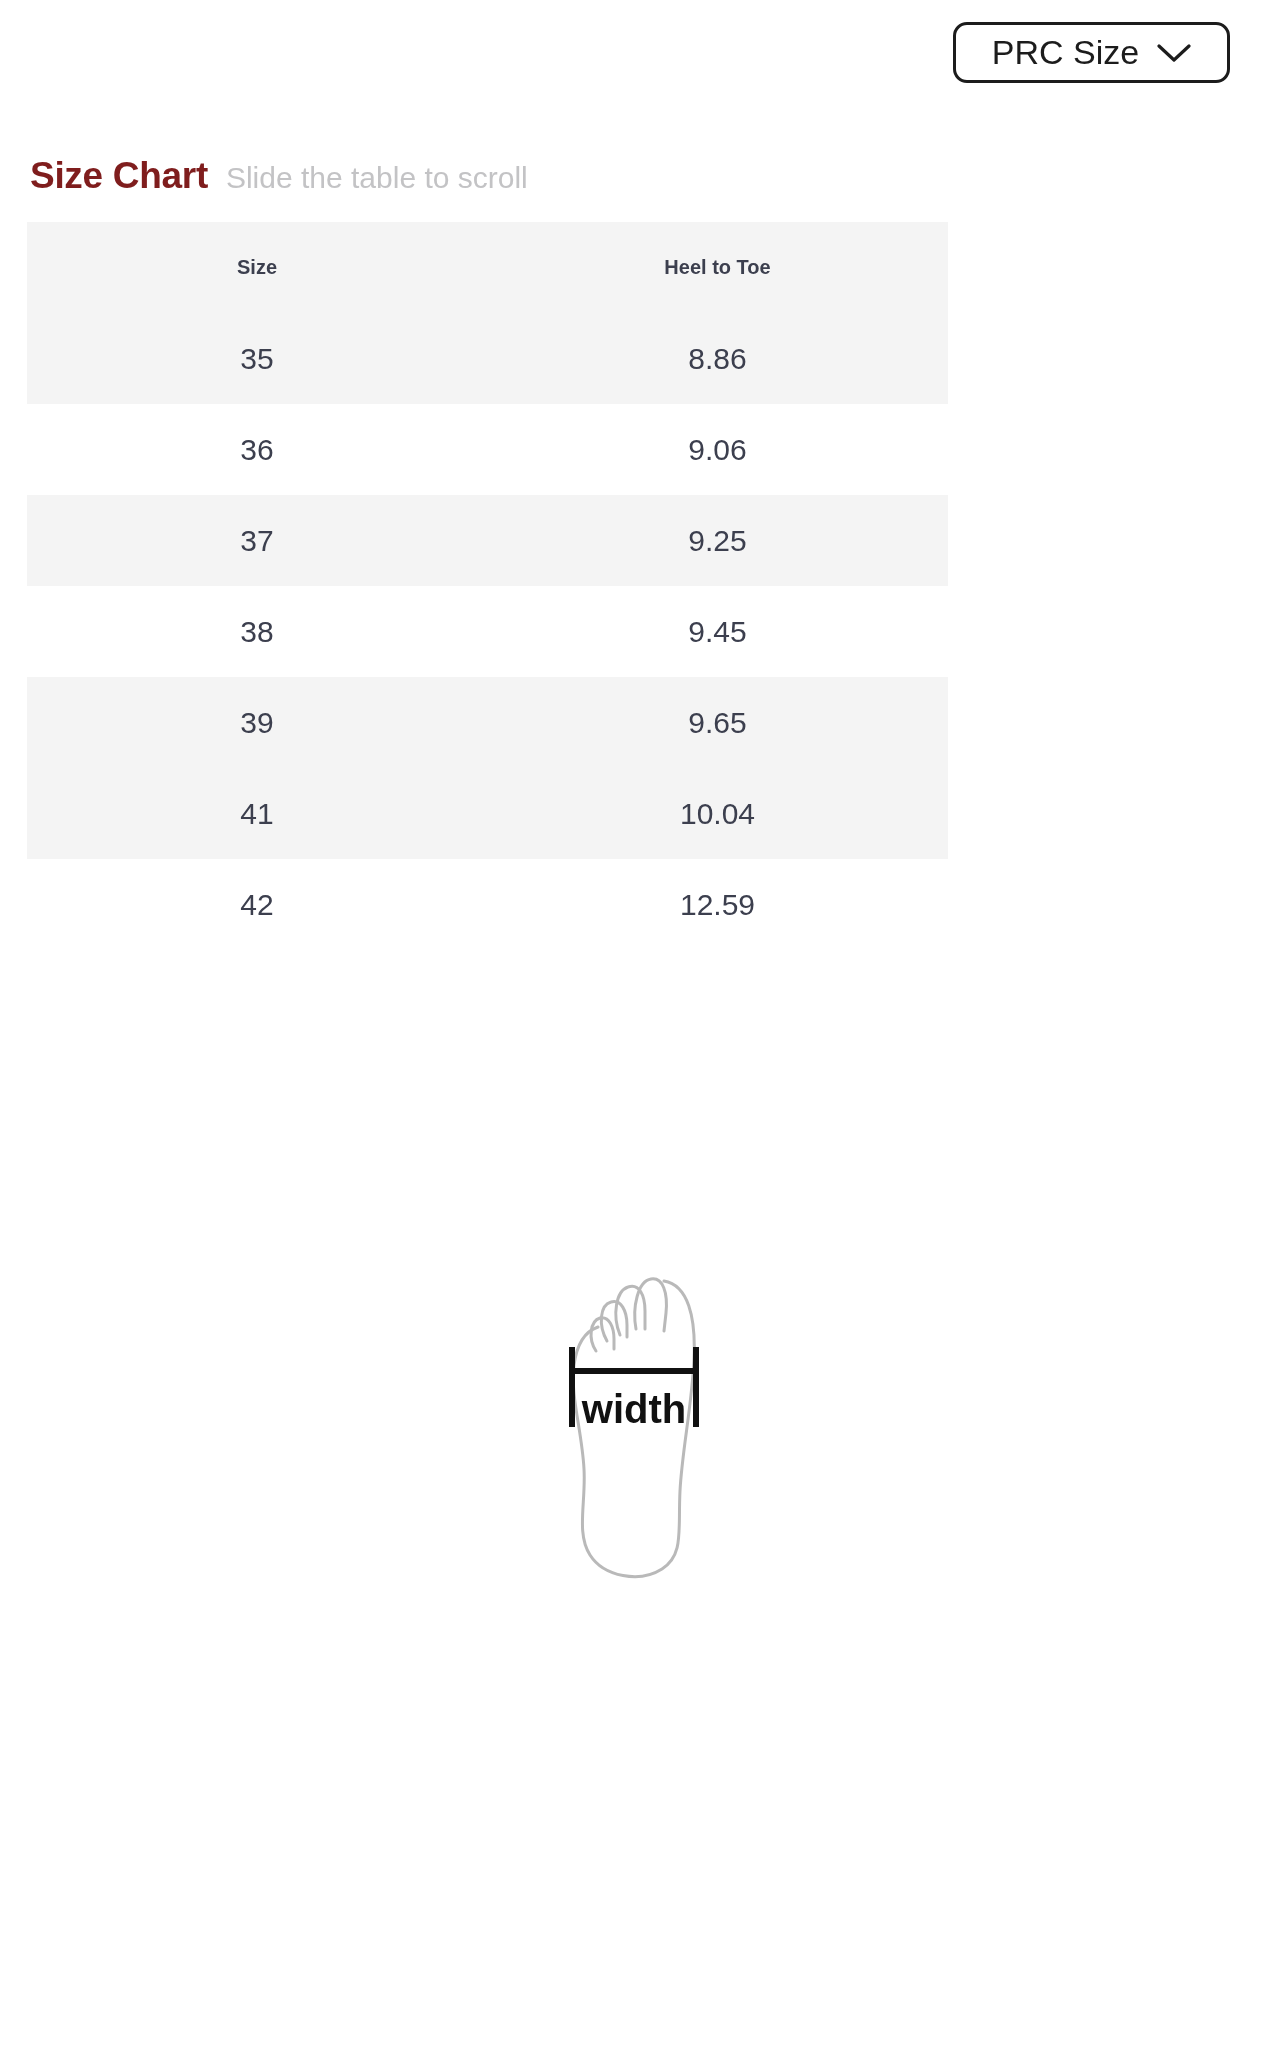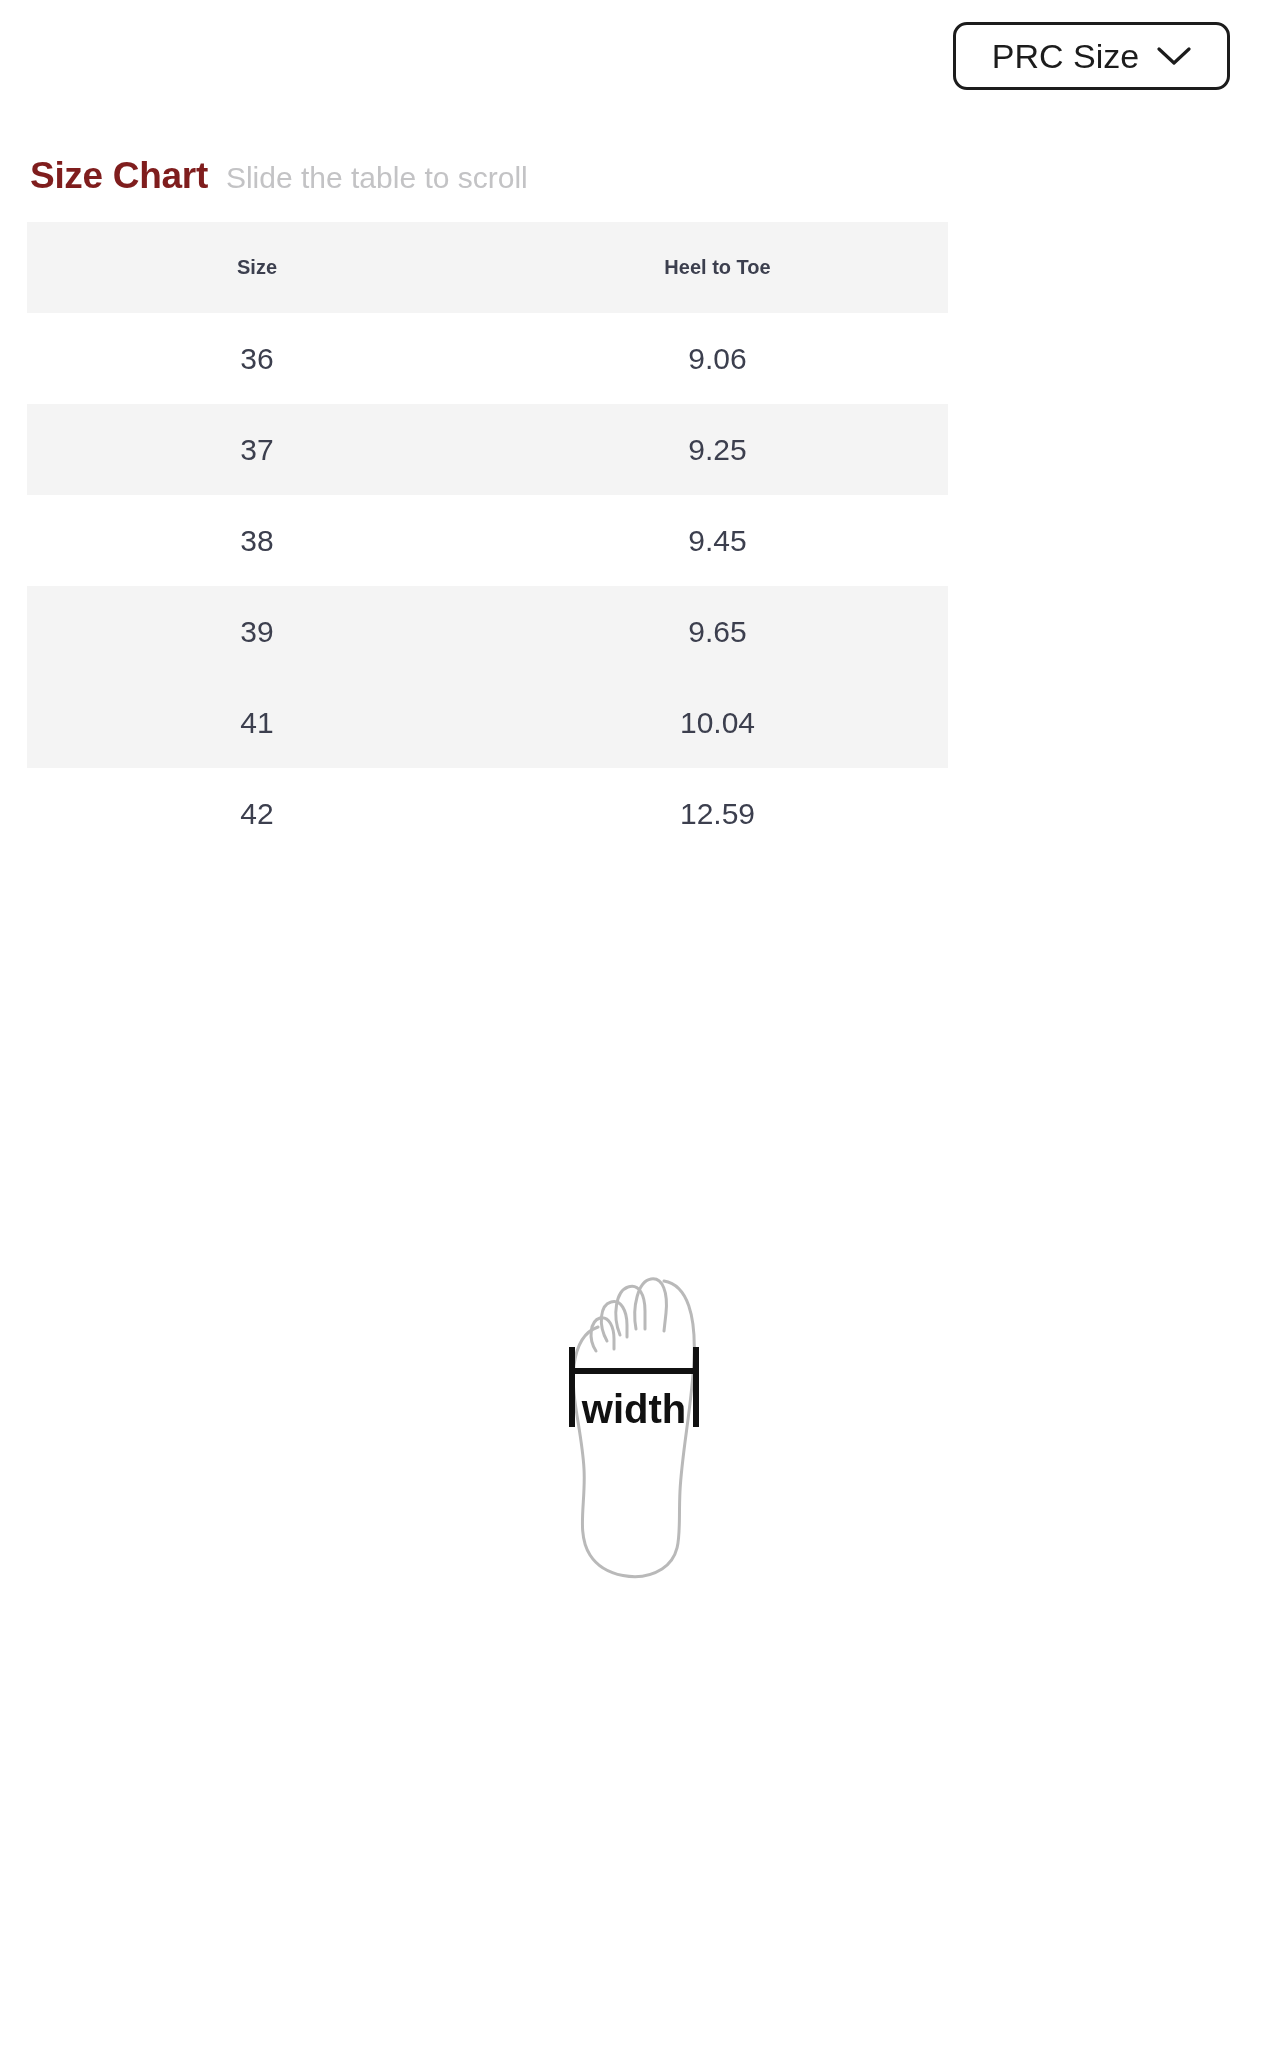--- a/index.html
+++ b/index.html
@@ -53,21 +53,21 @@
     border-color: #f4504d;
     background: #f4f4f4;
     margin-left: 18px;
   }
 
   .size-standard {
     position: absolute;
     right: 54px;
     top: 22px;
     width: 277px;
-    height: 68px;
+    height: 61px;
     border: 3px solid #1c1c1c;
     border-radius: 14px;
     box-sizing: border-box;
     background: #ffffff;
     display: flex;
     align-items: center;
     justify-content: center;
     gap: 18px;
     cursor: pointer;
     user-select: none;
@@ -184,20 +184,24 @@
 
 <div class="table-wrap">
   <table class="size-table">
     <thead>
       <tr>
         <th class="col-size">Size</th>
         <th class="col-heel">Heel to Toe</th>
       </tr>
     </thead>
     <tbody id="size-table-body">
+        <tr class="alt">
+          <td class="col-size">35</td>
+          <td class="col-heel">8.86</td>
+        </tr>
         <tr>
           <td class="col-size">36</td>
           <td class="col-heel">9.06</td>
         </tr>
         <tr class="alt">
           <td class="col-size">37</td>
           <td class="col-heel">9.25</td>
         </tr>
         <tr>
           <td class="col-size">38</td>

